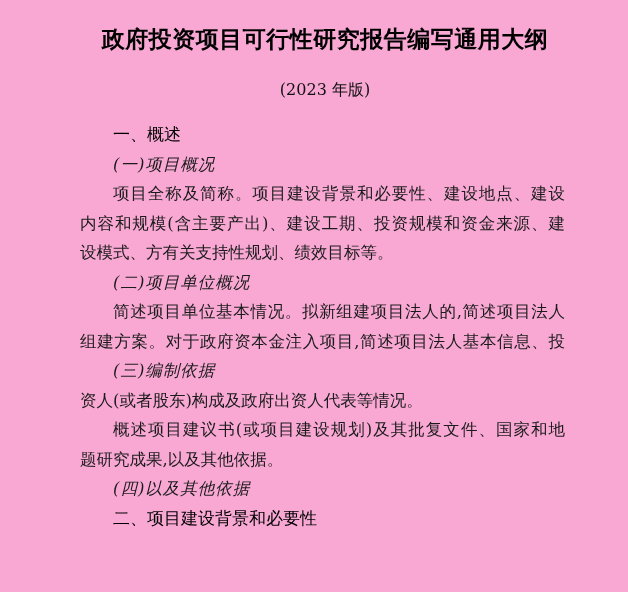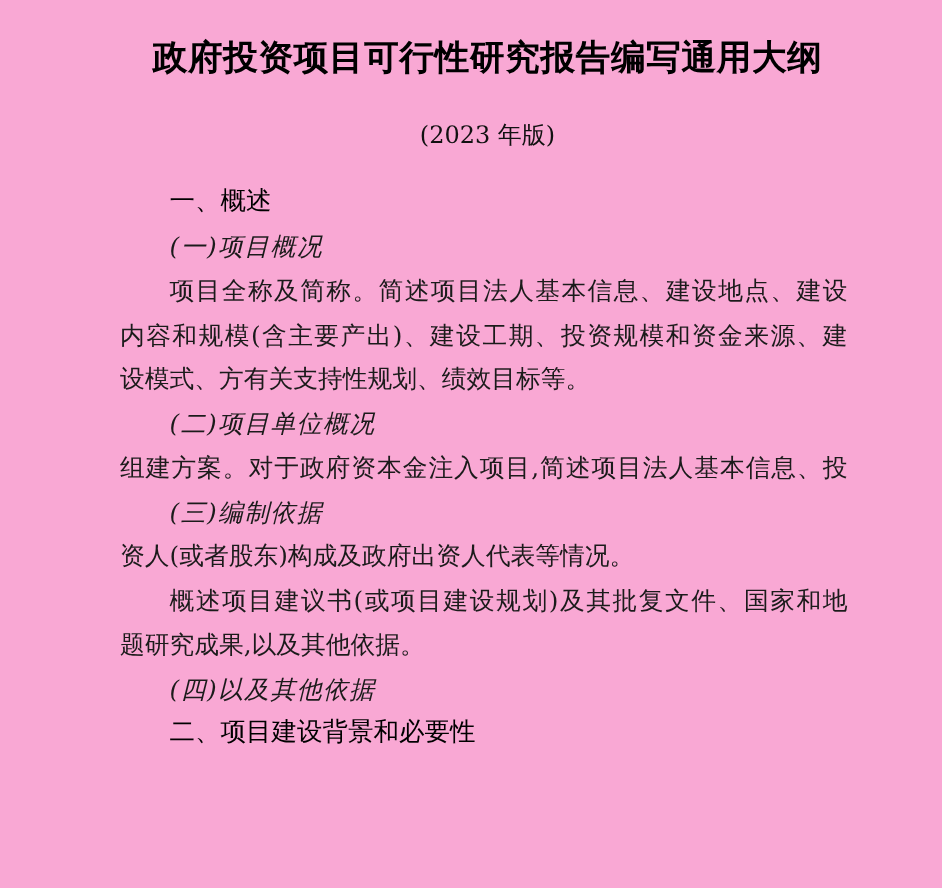--- a/index.html
+++ b/index.html
@@ -91,24 +91,25 @@
 </style>
 </head>
 <body>
 
 <div class="page">
   <div class="doc-title">政府投资项目可行性研究报告编写通用大纲</div>
   <div class="doc-subtitle">(2023 年版)</div>
   <div class="doc-body">
       <div class="ln h1">一、概述</div>
       <div class="ln h2">(一)项目概况</div>
-      <div class="ln p-first-fill">项目全称及简称。简述项目法人基本信息、建设地点、建设</div>
+      <div class="ln p-first-fill">项目全称及简称。项目建设背景和必要性、建设地点、建设</div>
       <div class="ln p-fill">内容和规模(含主要产出)、建设工期、投资规模和资金来源、建</div>
       <div class="ln p-end">设模式、方有关支持性规划、绩效目标等。</div>
       <div class="ln h2">(二)项目单位概况</div>
+      <div class="ln p-first-fill">简述项目单位基本情况。拟新组建项目法人的,简述项目法人</div>
       <div class="ln p-fill">组建方案。对于政府资本金注入项目,简述项目法人基本信息、投</div>
       <div class="ln h2">(三)编制依据</div>
       <div class="ln p-end">资人(或者股东)构成及政府出资人代表等情况。</div>
       <div class="ln p-first-fill">概述项目建议书(或项目建设规划)及其批复文件、国家和地</div>
       <div class="ln p-end">题研究成果,以及其他依据。</div>
       <div class="ln h2">(四)以及其他依据</div>
       <div class="ln h1">二、项目建设背景和必要性</div>
     </div>
 </div>
 

